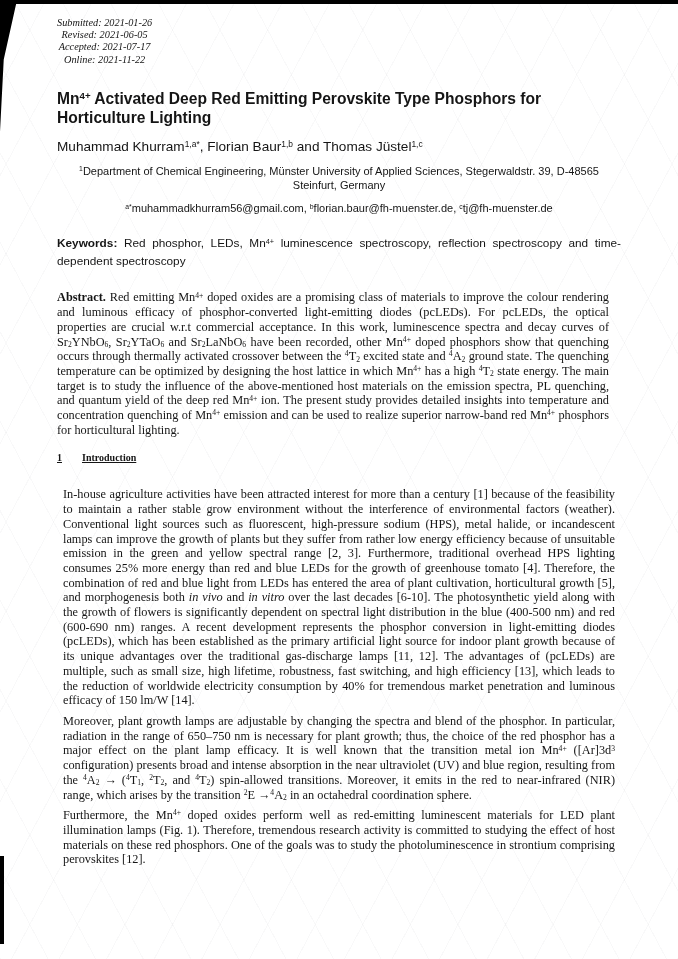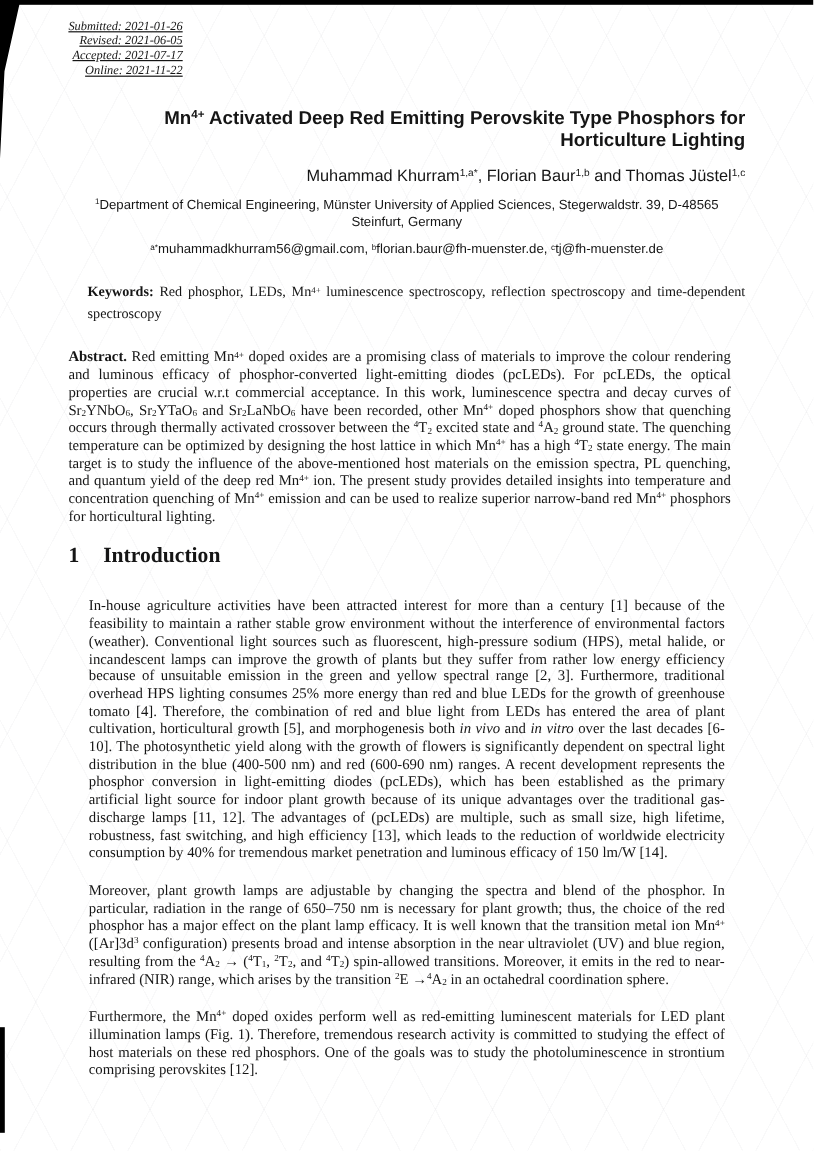--- a/index.html
+++ b/index.html
@@ -40,72 +40,73 @@
   
   .jheader {
     display: flex;
     justify-content: space-between;
     font-family: "Liberation Serif", "DejaVu Serif", serif;
     font-style: italic;
     font-size: 10.3px;
     line-height: 12.2px;
     white-space: nowrap;
   }
-  .jheader .right { text-align: right; text-decoration: underline; }
+  .jheader .right { text-align: center; }
   
   .title {
     margin: 23px 0 0 0;
-    text-align: right;
+    text-align: left;
     font-family: "Liberation Sans", "DejaVu Sans", sans-serif;
     font-weight: bold;
     font-size: 15.6px;
     line-height: 19.5px;
   }
   .authors {
     margin-top: 11px;
-    text-align: right;
+    text-align: left;
     font-family: "Liberation Sans", "DejaVu Sans", sans-serif;
     font-size: 13.6px;
   }
   .affiliation {
     margin-top: 11px;
     text-align: center;
     font-family: "Liberation Sans", "DejaVu Sans", sans-serif;
     font-size: 11px;
     line-height: 13.8px;
   }
   .emails {
     margin-top: 10px;
     text-align: center;
     font-family: "Liberation Sans", "DejaVu Sans", sans-serif;
     font-size: 11px;
   }
   .keywords {
-    margin: 21px 0 0 16px;
-    font-family: Liberation Serif, serif;
+    margin: 21px 0 0 0;
+    font-family: Liberation Sans, sans-serif;
     font-size: 11.8px;
     line-height: 17.5px;
     text-align: justify;
   }
   .abstract {
     margin: 20px 12px 0 0;
     font-family: "Liberation Serif", "DejaVu Serif", serif;
     font-size: 12.3px;
     line-height: 14.7px;
     text-align: justify;
   }
   .section-heading {
     margin: 15px 0 24px 0;
     font-family: "Liberation Serif", "DejaVu Serif", serif;
     font-weight: bold;
-    font-size: 18px;
+    font-size: 10px;
+    text-decoration: underline;
   }
   .section-heading .sec-num { margin-right: 20px; }
   .body-par {
-    margin: 17px;
+    margin: 6px;
     font-family: "Liberation Serif", "DejaVu Serif", serif;
     font-size: 12.3px;
     line-height: 14.7px;
     text-align: justify;
   }
   sup {
     font-size: 62%;
     line-height: 0;
     vertical-align: baseline;
     position: relative;

